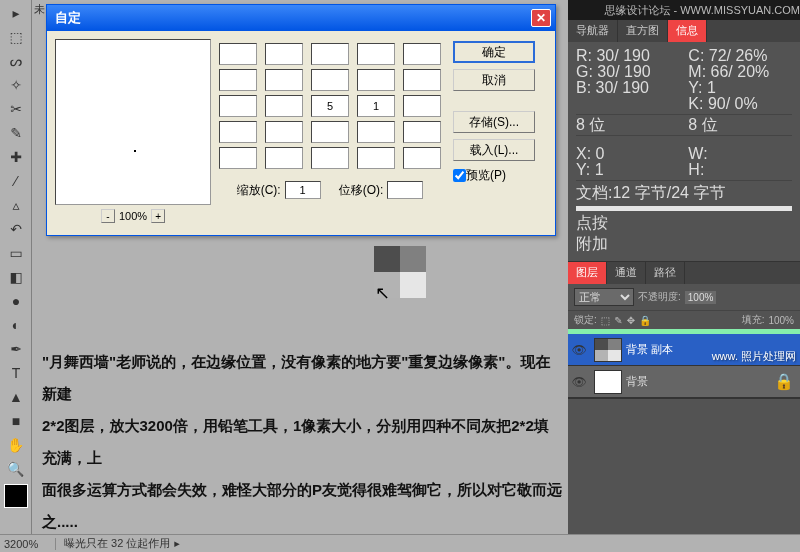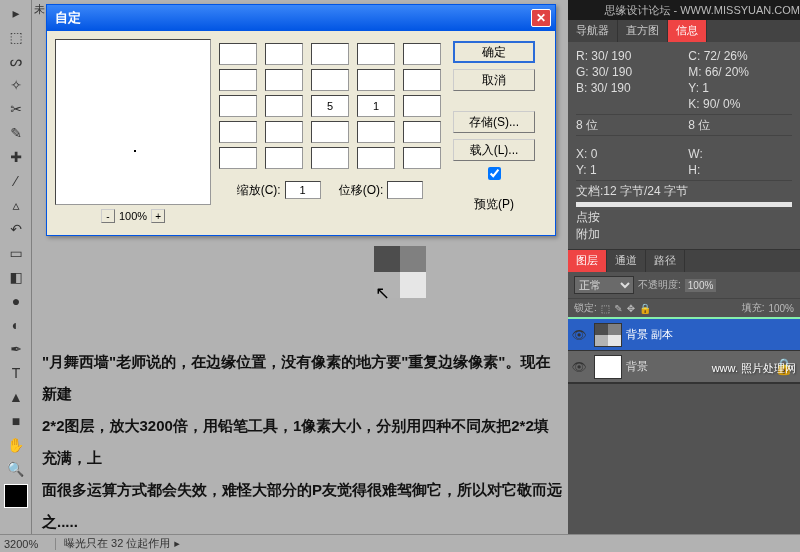--- a/index.html
+++ b/index.html
@@ -21,46 +21,46 @@
 .zoom-row { display: flex; align-items: center; gap: 4px; font-size: 11px; padding: 4px 0; justify-content: center; width: 156px; }
 .zoom-row .btn-small { width: 14px; height: 14px; border: 1px outset #ccc; background: #ece9d8; font-size: 10px; display: flex; align-items: center; justify-content: center; }
 .grid-area { padding: 4px 8px; }
 .cell-grid { display: grid; grid-template-columns: repeat(5, 38px); grid-template-rows: repeat(5, 22px); gap: 4px 8px; }
 .cell { background: #fff; border: 1px inset #999; font-size: 11px; display: flex; align-items: center; justify-content: center; }
 .scale-row { display: flex; align-items: center; gap: 4px; font-size: 12px; margin-top: 12px; justify-content: center; }
 .scale-row input { width: 36px; height: 18px; border: 1px inset #999; font-size: 11px; text-align: center; }
 .dialog-right { width: 86px; padding: 2px 0 0 4px; display: flex; flex-direction: column; gap: 6px; }
 .dlg-btn { height: 22px; background: #ece9d8; border: 1px outset #ccc; font-size: 12px; }
 .dlg-btn.primary { border: 2px solid #2a6bd8; }
-.preview-chk { font-size: 12px; display: flex; align-items: center; gap: 16px; flex-direction: column; }
+.preview-chk { font-size: 12px; display: flex; align-items: center; gap: 0; }
 
 
 .panels { position: absolute; right: 0; top: 0; width: 232px; height: 540px; background: #535353; }
 .brand-top { height: 20px; background: #1a1a1a; color: #bbb; font-size: 11px; text-align: right; line-height: 20px; }
 .panel { background: #535353; border-bottom: 1px solid #333; }
 .panel-tabs { display: flex; background: #434343; height: 22px; }
 .panel-tab { padding: 3px 8px; font-size: 11px; color: #ccc; border-right: 1px solid #333; }
 .panel-tab.active { background: #ef4444; color: #fff; }
-.info-panel { padding: 6px 8px; font-size: 12px; color: #ddd; }
+.info-panel { padding: 6px 8px; font-size: 16px; color: #ddd; }
 .info-row { display: flex; justify-content: space-between; line-height: 16px; }
 .info-col { width: 48%; }
 .layers-header { display: flex; align-items: center; gap: 4px; padding: 4px 6px; background: #535353; border-bottom: 1px solid #444; }
 .layers-header select { background: #6a6a6a; color: #ddd; border: 1px solid #333; font-size: 11px; height: 18px; width: 60px; }
 .layers-header .opacity-lbl { font-size: 10px; color: #bbb; }
 .layers-header .opacity-val { background: #6a6a6a; color: #ddd; font-size: 10px; padding: 1px 3px; }
-.lock-row { display: flex; align-items: center; gap: 4px; padding: 2px 6px; font-size: 10px; color: #bbb; border-bottom: 2px solid #86efac; }
+.lock-row { display: flex; align-items: center; gap: 4px; padding: 2px 6px; font-size: 10px; color: #bbb; border-bottom: 5px solid #86efac; }
 .layer-list { background: #656565; }
 .layer-row { display: flex; align-items: center; height: 32px; border-bottom: 1px solid #333; }
 .layer-row.sel { background: #2960c5; }
 .eye { width: 22px; text-align: center; font-size: 12px; color: #333; }
 .thumb { width: 28px; height: 24px; background: #fff; border: 1px solid #333; margin: 0 4px; position: relative; }
 .thumb .tq { position:absolute; width:50%; height:50%; }
 .layer-name { font-size: 11px; color: #fff; }
 .layer-row:not(.sel) .layer-name { color: #ddd; }
-.watermark { position: absolute; right: 4px; bottom: 164px; color: #fff; font-size: 11px; text-align: right; line-height: 16px; text-shadow: 1px 1px 2px rgba(0,0,0,0.5); }
+.watermark { position: absolute; right: 4px; bottom: 176px; color: #fff; font-size: 11px; text-align: right; line-height: 16px; text-shadow: 1px 1px 2px rgba(0,0,0,0.5); }
 .watermark .big { font-size: 20px; font-weight: bold; font-family: Arial; letter-spacing: 1px; }
 
 
 .center-sw { position: absolute; left: 374px; top: 246px; display: flex; flex-wrap: wrap; width: 52px; }
 .center-sw div { width: 26px; height: 26px; }
 
 
 .cursor { position: absolute; left: 375px; top: 282px; font-size: 18px; color: #000; }
 
 

